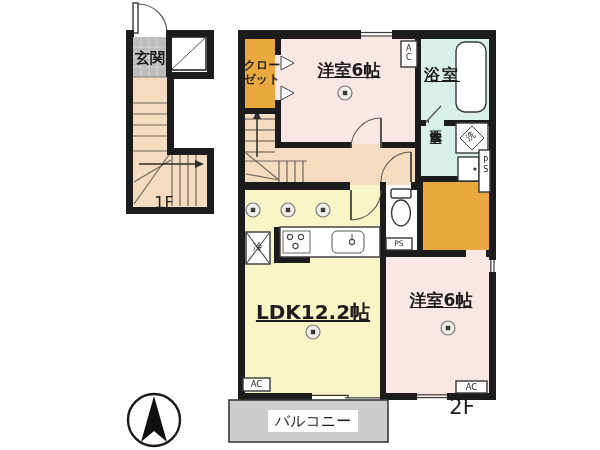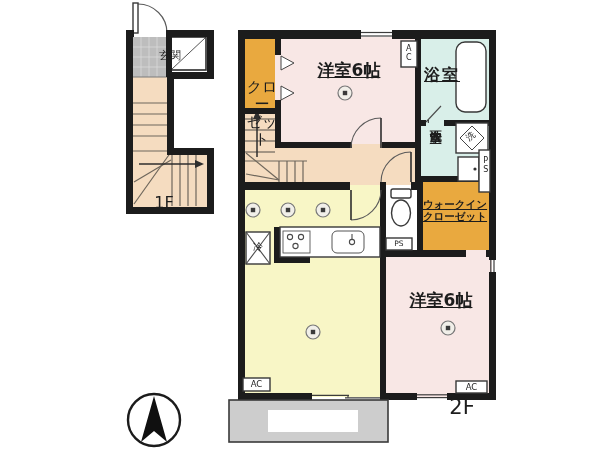--- a/index.html
+++ b/index.html
@@ -247,36 +247,34 @@
     <rect x="229" y="400" width="159" height="42" fill="var(--balcony)" stroke="#3a3a3a" stroke-width="1.6"></rect>
     <rect x="268" y="410" width="90" height="22" fill="#ffffff"></rect>
   </g>
 
   <g>
     <circle cx="154" cy="420" r="26" fill="#fff" stroke="#1b1b1b" stroke-width="2.4"></circle>
     <polygon points="154,396 167,442 154,431 141,442" fill="#101010"></polygon>
   </g>
 </svg>
 
-<div class="lbl c" style="left:133px;top:50px;width:34px;font-size:11px;font-weight:normal;padding-left:20px;">玄関</div>
+<div class="lbl c" style="left:133px;top:50px;width:34px;font-size:15px;font-weight:bold;">玄関</div>
 <div class="lbl c" style="left:143px;top:194px;width:42px;font-size:16px;text-decoration:underline;">1F</div>
 
-<div class="lbl c" style="left:243px;top:59px;width:38px;font-size:15px;font-weight:normal;margin-top:20px;">
+<div class="lbl c" style="left:243px;top:59px;width:38px;font-size:12px;font-weight:bold;">
   <div>クロー</div>
   <div>ゼット</div>
 </div>
 <div class="lbl c b" style="left:299px;top:61px;width:100px;font-size:17px;">洋室6帖</div>
 <div class="lbl c b" style="left:420px;top:66px;width:44px;font-size:16px;letter-spacing:2px;">浴室</div>
 <div class="lbl vert b" style="left:428px;top:120px;height:62px;font-size:12px;">洗面室</div>
 <div class="lbl vert" style="left:404px;top:44px;height:21px;font-size:8px;letter-spacing:0;">AC</div>
 <div class="lbl" style="left:466px;top:131px;font-size:9px;transform:rotate(-38deg);">洗</div>
 <div class="lbl vert" style="left:481px;top:156px;height:31px;font-size:8px;letter-spacing:0;">PS</div>
 <div class="lbl c" style="left:386px;top:240px;width:26px;font-size:7.5px;">PS</div>
-<div class="lbl c b" style="left:421px;top:198px;width:68px;font-size:10.5px;">
-  <div>ウォークイン</div>
-  <div>クローゼット</div>
-</div>
+<div class="lbl c b" style="left:243px;top:301px;width:140px;font-size:20px;">LDK12.2帖</div>
 <div class="lbl c b" style="left:391px;top:291px;width:100px;font-size:17px;">洋室6帖</div>
 <div class="lbl c" style="left:246px;top:241px;width:24px;font-size:10px;">冷</div>
 <div class="lbl c" style="left:243px;top:380px;width:27px;font-size:8.5px;">AC</div>
 <div class="lbl c" style="left:456px;top:382.5px;width:31px;font-size:8.5px;">AC</div>
+<div class="lbl c" style="left:268px;top:413px;width:90px;font-size:15px;">バルコニー</div>
 <div class="lbl c" style="left:440px;top:395px;width:44px;font-size:21px;">2F</div>
 </div>
 
 </body></html>

